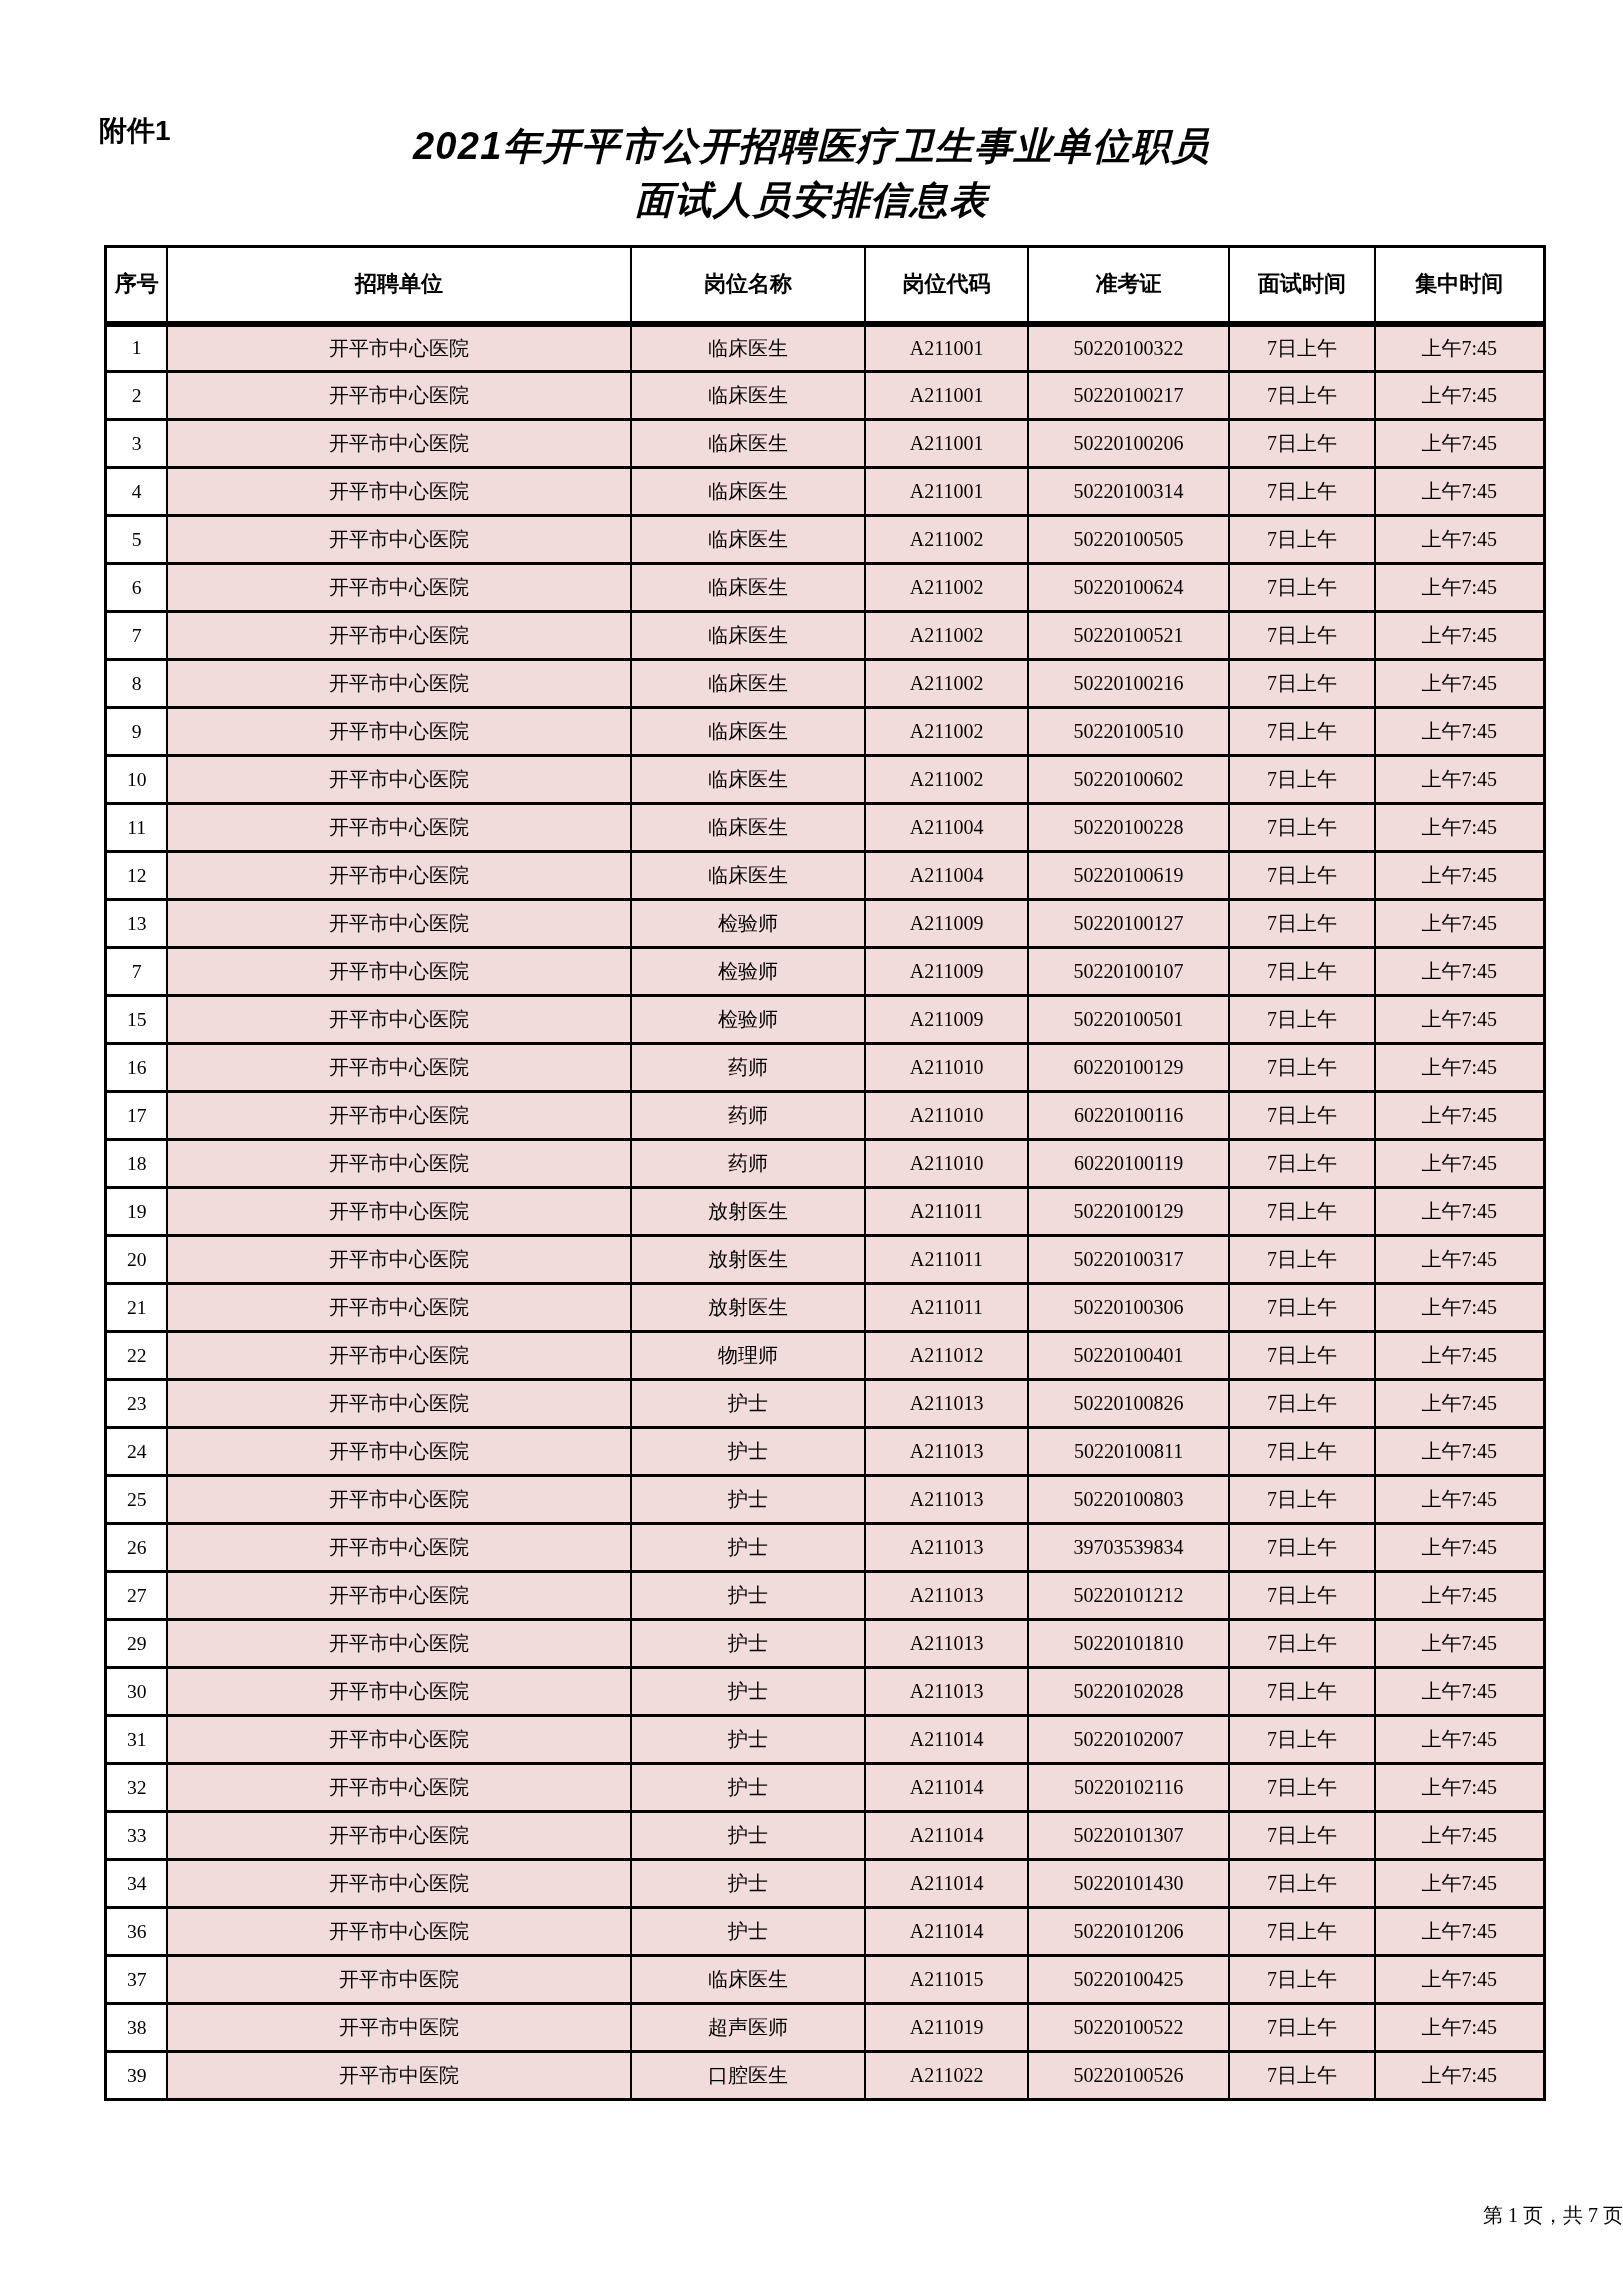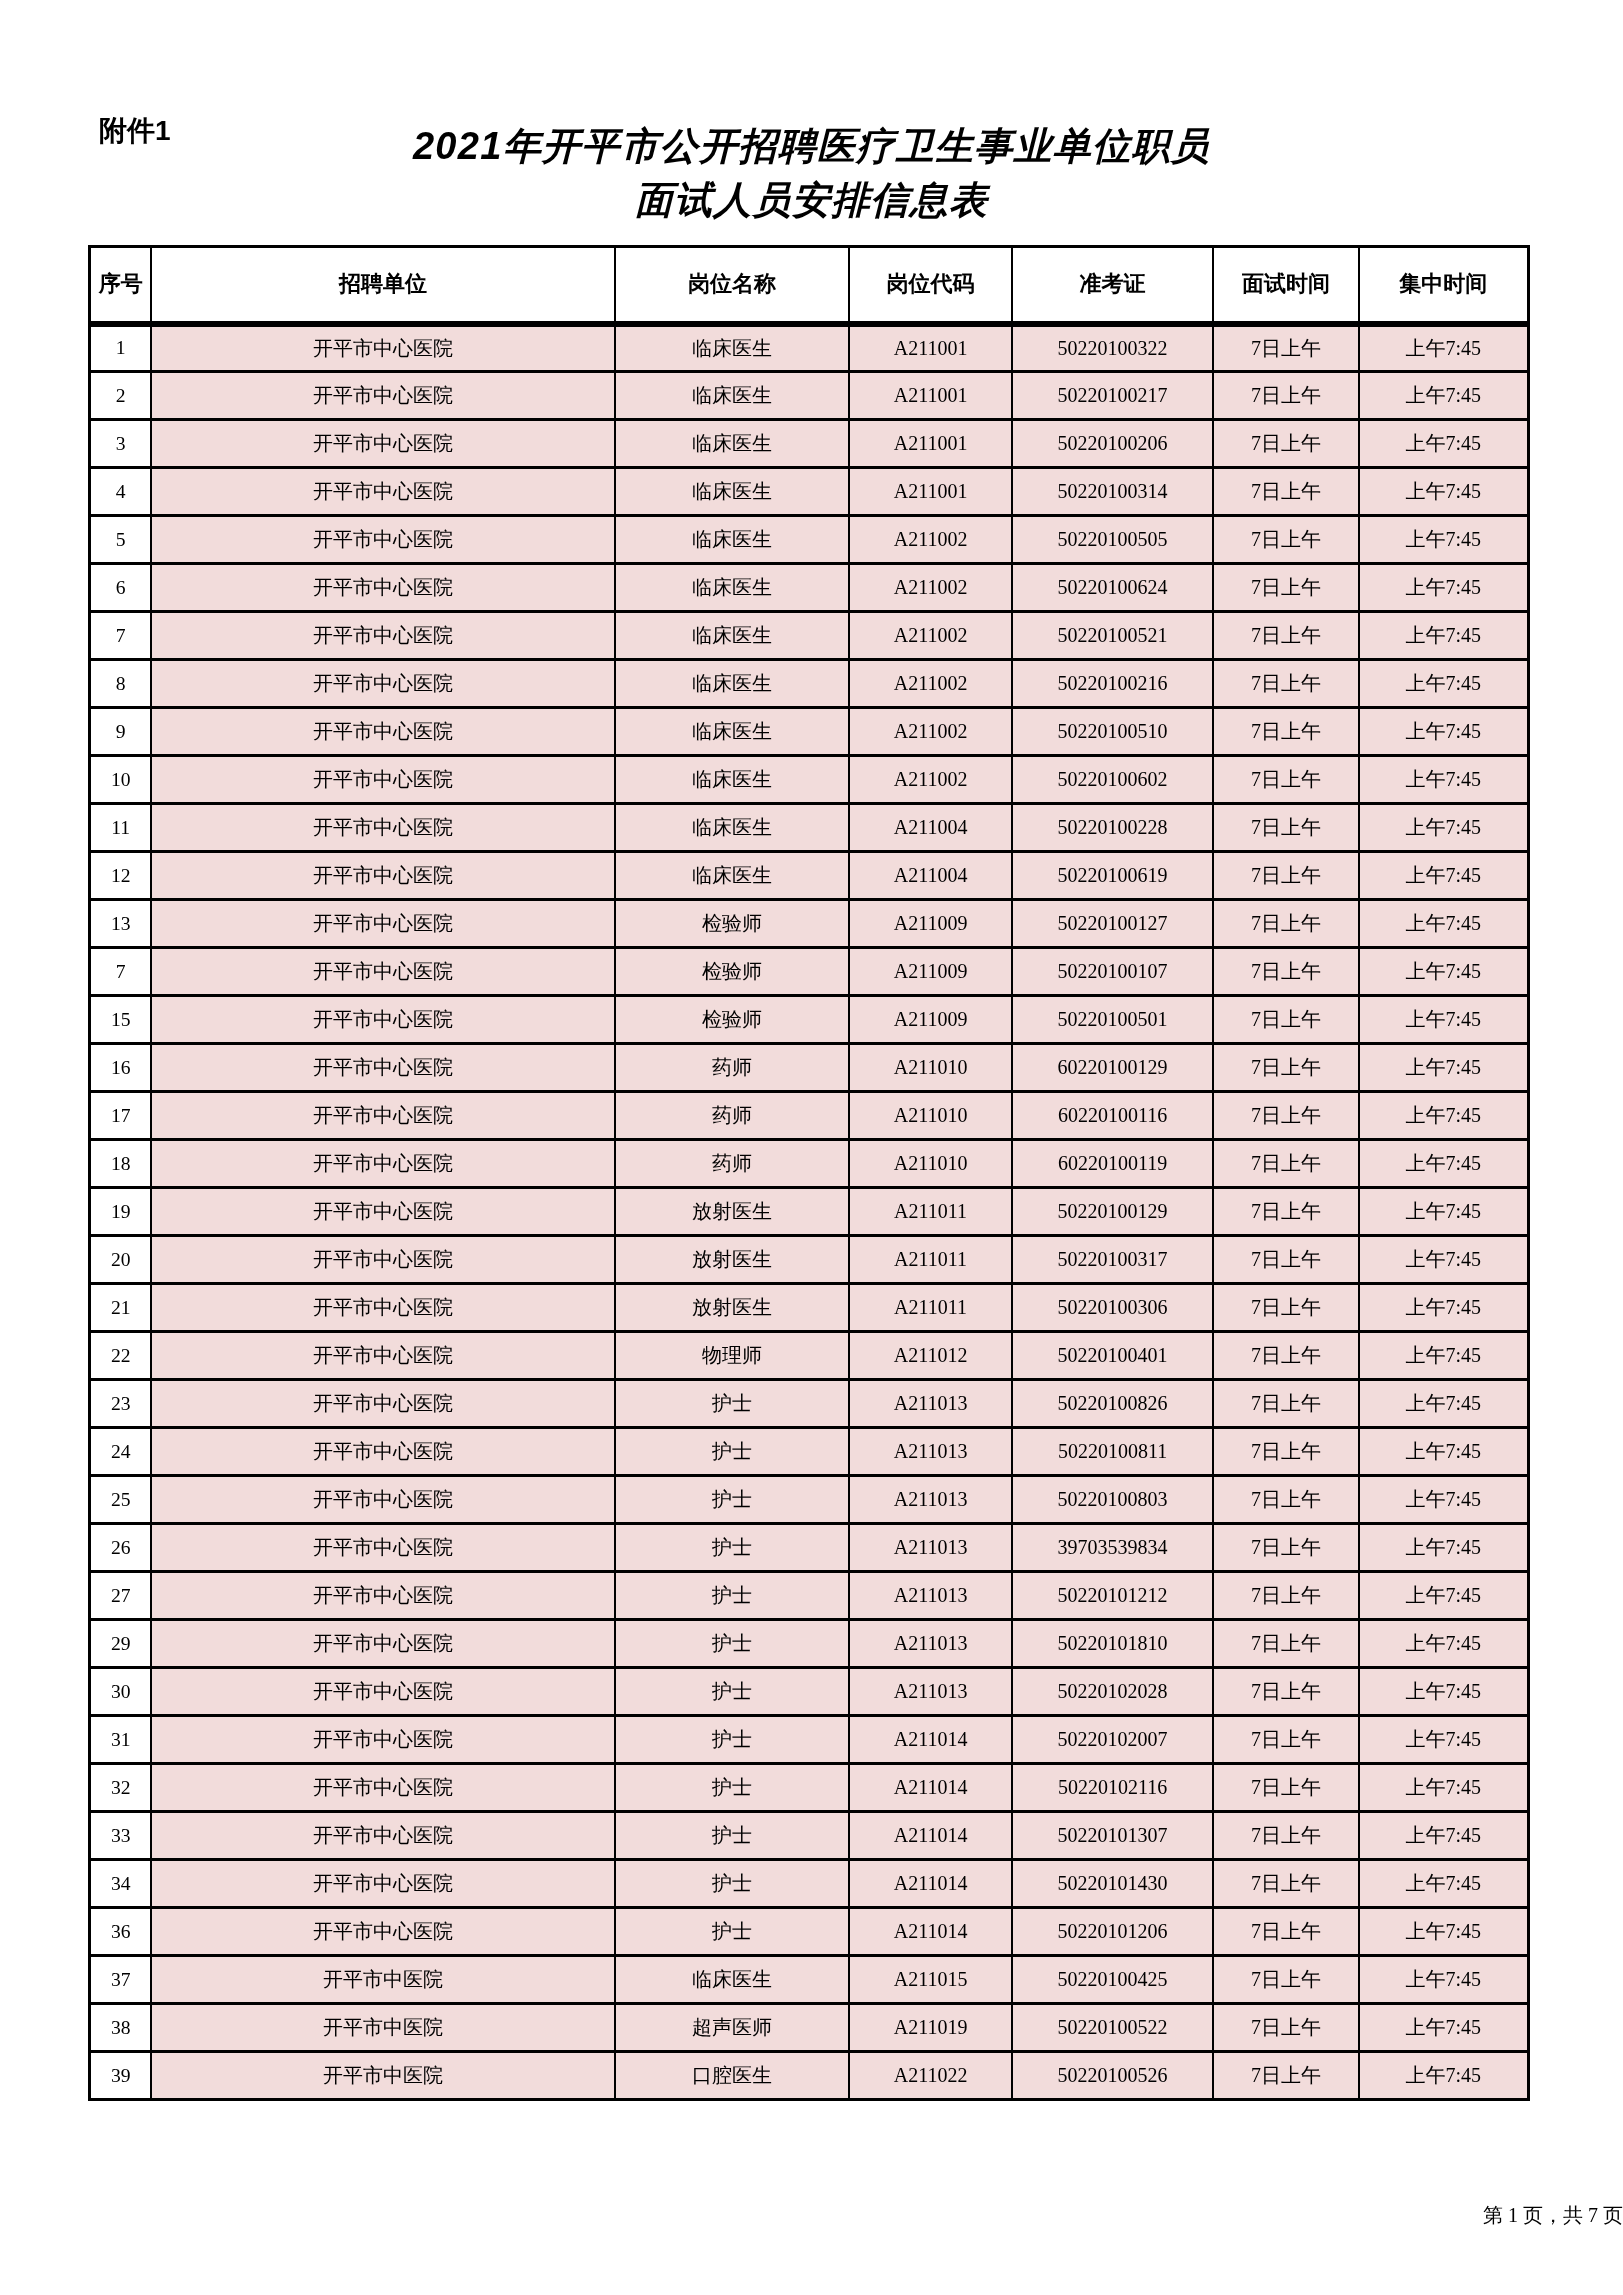--- a/index.html
+++ b/index.html
@@ -22,21 +22,21 @@
     font-family:"Liberation Sans","DejaVu Sans",sans-serif;
     font-weight:bold; font-size:38px; line-height:45px;
     letter-spacing:1.3px;
     margin:0;
     font-style:italic;
   }
   .title-line1 { top:124px; }
   .title-line2 { top:178px; }
 
   table.schedule {
-    position:absolute; left:88px; top:245px;
+    position:absolute; left:104px; top:245px;
     width:1442px;
     border-collapse:collapse;
     table-layout:fixed;
     border:3.9px solid #000;
     background:#fff;
   }
   .schedule th, .schedule td {
     border:2.6px solid #000;
     border-top-width:3.9px;
     border-bottom-width:3.9px;

